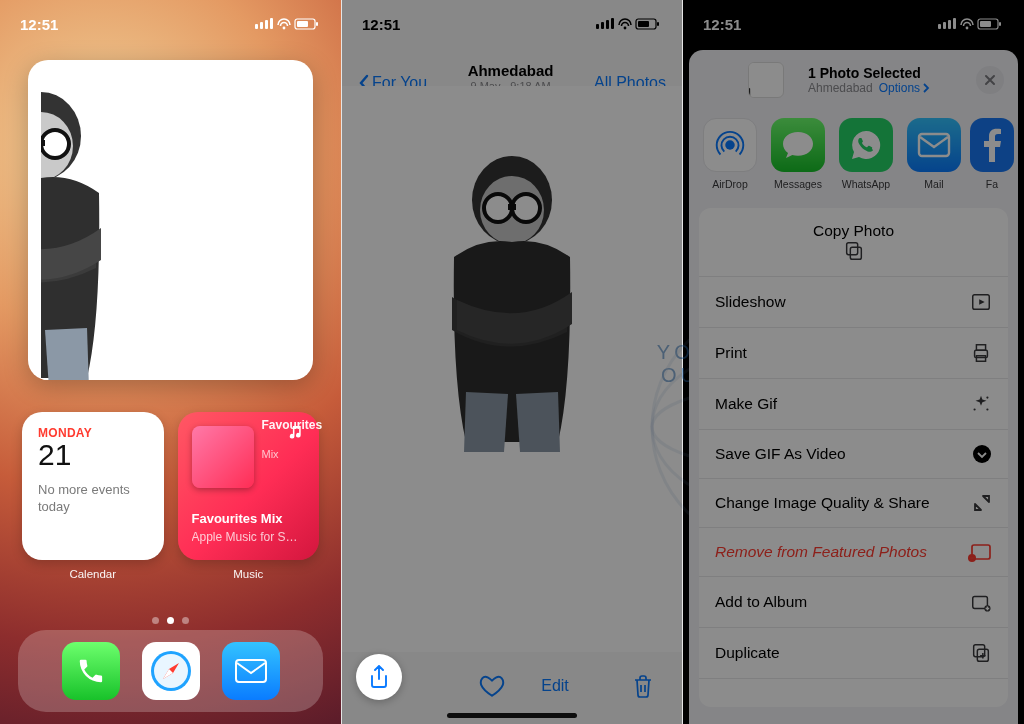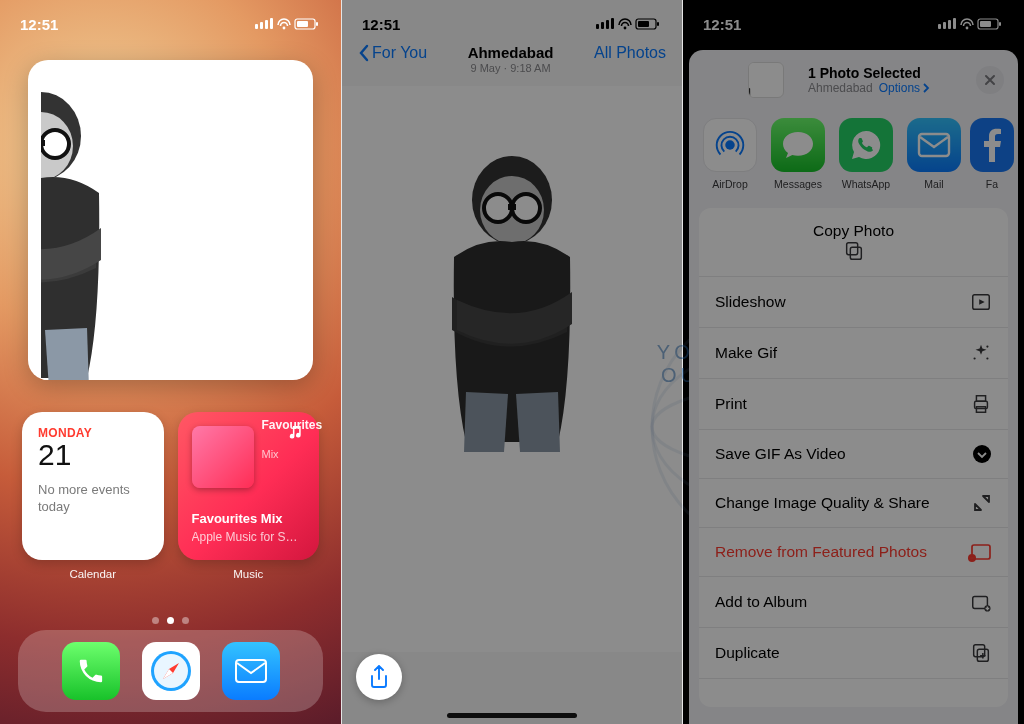--- a/index.html
+++ b/index.html
@@ -54,21 +54,21 @@
 
 .dock { position:absolute; bottom:12px; left:18px; right:18px; height:82px; border-radius:28px; background:rgba(255,255,255,.22); display:flex; justify-content:center; gap:22px; align-items:center; }
 .dock .app { width:58px; height:58px; border-radius:14px; display:flex; align-items:center; justify-content:center; }
 .app-phone { background:linear-gradient(180deg,#6dff6d,#18c22a); }
 .app-safari { background:#fff; }
 .app-mail { background:linear-gradient(180deg,#33c3ff,#0a7cff); }
 
 
 .p2 { background:#f7f7f7; }
 .p2 .status { color:#000; }
-.nav2 { position:absolute; top:44px; left:0; right:0; display:flex; justify-content:space-between; align-items:flex-start; padding:0 16px; height:48px; }
+.nav2 { position:absolute; top:44px; left:0; right:0; display:flex; justify-content:space-between; align-items:flex-end; padding:0 16px; height:48px; }
 .nav2 .back { color:#0a7aff; font-size:16px; display:flex; align-items:center; gap:2px; }
 .nav2 .center { text-align:center; }
 .nav2 .center .l1 { font-size:15px; font-weight:600; color:#000; }
 .nav2 .center .l2 { font-size:11px; color:#8a8a8e; margin-top:1px; }
 .nav2 .right2 { color:#0a7aff; font-size:16px; }
 .portrait-tag { position:absolute; top:92px; left:16px; display:flex; align-items:center; gap:5px; font-size:11px; font-weight:700; color:#8a8a8e; letter-spacing:.4px; }
 .photo-area { position:absolute; top:86px; bottom:72px; left:0; right:0; background:#fff; }
 .photo-area .kid { top:46px; }
 
 .toolbar2 { position:absolute; bottom:10px; left:0; right:0; height:56px; display:flex; align-items:center; justify-content:space-between; padding:0 28px; }
@@ -94,21 +94,21 @@
 .apps-row .lab { font-size:10.5px; color:#3a3a3c; text-align:center; }
 .ico-airdrop { background:#fff; border:1px solid #e5e5e8; }
 .ico-messages { background:linear-gradient(180deg,#6dff6d,#18c22a); }
 .ico-mail { background:linear-gradient(180deg,#33c3ff,#0a7cff); }
 .ico-whatsapp { background:#25d366; }
 .ico-fb { background:#1877f2; }
 
 .actions { margin:10px 10px 0; background:#fff; border-radius:12px; overflow:hidden; }
 .action { display:flex; align-items:center; justify-content:space-between; padding:14px 16px; font-size:15.5px; color:#000; border-top:1px solid #e7e7ea; }
 .action:first-child { border-top:none;flex-direction:column; }
-.action.red { color:#ff3b30; }
+.action.red { color:#ff3b30;font-style:italic; }
 .action.hl { background:#fff; box-shadow:0 0 0 2px #fff; position:relative; z-index:3; }
 .action .ric { color:#3a3a3c; display:flex; }
 .action.red .ric { color:#ff3b30; }
 
 
 .p2 .dim { }
 .p3 .dim { top:0; }
 
 
 .wm { position:absolute; left:50%; top:50%; transform:translate(-50%,-50%); pointer-events:none; opacity:.55; }
@@ -259,20 +259,32 @@
   </div>
 
   <div class="photo-area">
     <div class="kid">
       <svg width="260" height="490" viewBox="-130 0 260 330" preserveAspectRatio="xMidYMin meet">
           <use href="#kid-art"></use>
         </svg>
     </div>
   </div>
 
+  <div class="toolbar2">
+    <span style="width:46px"></span>
+    <div class="mid">
+      <svg width="26" height="24" viewBox="0 0 24 22" fill="none" stroke="#0a7aff" stroke-width="1.8">
+          <path d="M12 20s-8-5-10-10C.6 5 4 1 8 3c2 1 4 3 4 3s2-2 4-3c4-2 7.4 2 6 7-2 5-10 10-10 10Z"></path>
+        </svg>
+      <span style="color:#0a7aff;font-size:16px">Edit</span>
+    </div>
+    <svg width="22" height="24" viewBox="0 0 22 24" fill="none" stroke="#0a7aff" stroke-width="1.7">
+        <path d="M3 6h16M8 6V4a2 2 0 0 1 2-2h2a2 2 0 0 1 2 2v2M5 6l1 15a2 2 0 0 0 2 2h6a2 2 0 0 0 2-2l1-15M9 11v7M13 11v7"></path>
+      </svg>
+  </div>
 
   <div class="share-fab">
     <svg width="20" height="24" viewBox="0 0 20 24" fill="none" stroke="#0a7aff" stroke-width="1.9" stroke-linecap="round">
         <path d="M10 1v13M6 5l4-4 4 4M3 11v9a2 2 0 0 0 2 2h10a2 2 0 0 0 2-2v-9"></path>
       </svg>
   </div>
 
   <div class="home-ind"></div>
   <div class="dim"></div>
 
@@ -375,37 +387,37 @@
       <div class="action">
         <span>Slideshow</span>
         <span class="ric">
             <svg width="22" height="22" viewBox="0 0 24 24" fill="none" stroke="currentColor" stroke-width="1.6">
               <rect x="3" y="4" width="18" height="16" rx="2"></rect>
               <path d="M10 9l6 3-6 3Z" fill="currentColor" stroke="none"></path>
             </svg>
           </span>
       </div>
       <div class="action">
+        <span>Print</span>
+        <span class="ric">
+            <svg width="22" height="22" viewBox="0 0 24 24" fill="none" stroke="currentColor" stroke-width="1.6">
+              <rect x="5" y="9" width="14" height="8" rx="1.5"></rect>
+              <rect x="7" y="3" width="10" height="6"></rect>
+              <rect x="7" y="15" width="10" height="6"></rect>
+            </svg>
+          </span>
+      </div>
+      <div class="action">
         <span>Make Gif</span>
         <span class="ric">
             <svg width="22" height="22" viewBox="0 0 24 24" fill="currentColor">
               <path d="M12 3l1.5 4L18 8.5 13.5 10 12 14l-1.5-4L6 8.5 10.5 7Z"></path>
               <circle cx="19" cy="5" r="1.2"></circle>
               <circle cx="5" cy="18" r="1.2"></circle>
               <circle cx="19" cy="18" r="1.2"></circle>
-            </svg>
-          </span>
-      </div>
-      <div class="action">
-        <span>Print</span>
-        <span class="ric">
-            <svg width="22" height="22" viewBox="0 0 24 24" fill="none" stroke="currentColor" stroke-width="1.6">
-              <rect x="5" y="9" width="14" height="8" rx="1.5"></rect>
-              <rect x="7" y="3" width="10" height="6"></rect>
-              <rect x="7" y="15" width="10" height="6"></rect>
             </svg>
           </span>
       </div>
       <div class="action">
         <span>Save GIF As Video</span>
         <span class="ric">
             <svg width="20" height="20" viewBox="0 0 20 20">
               <circle cx="10" cy="10" r="9" fill="#000"></circle>
               <path d="M6 9l4 4 4-4" fill="none" stroke="#fff" stroke-width="1.8"></path>
             </svg>

